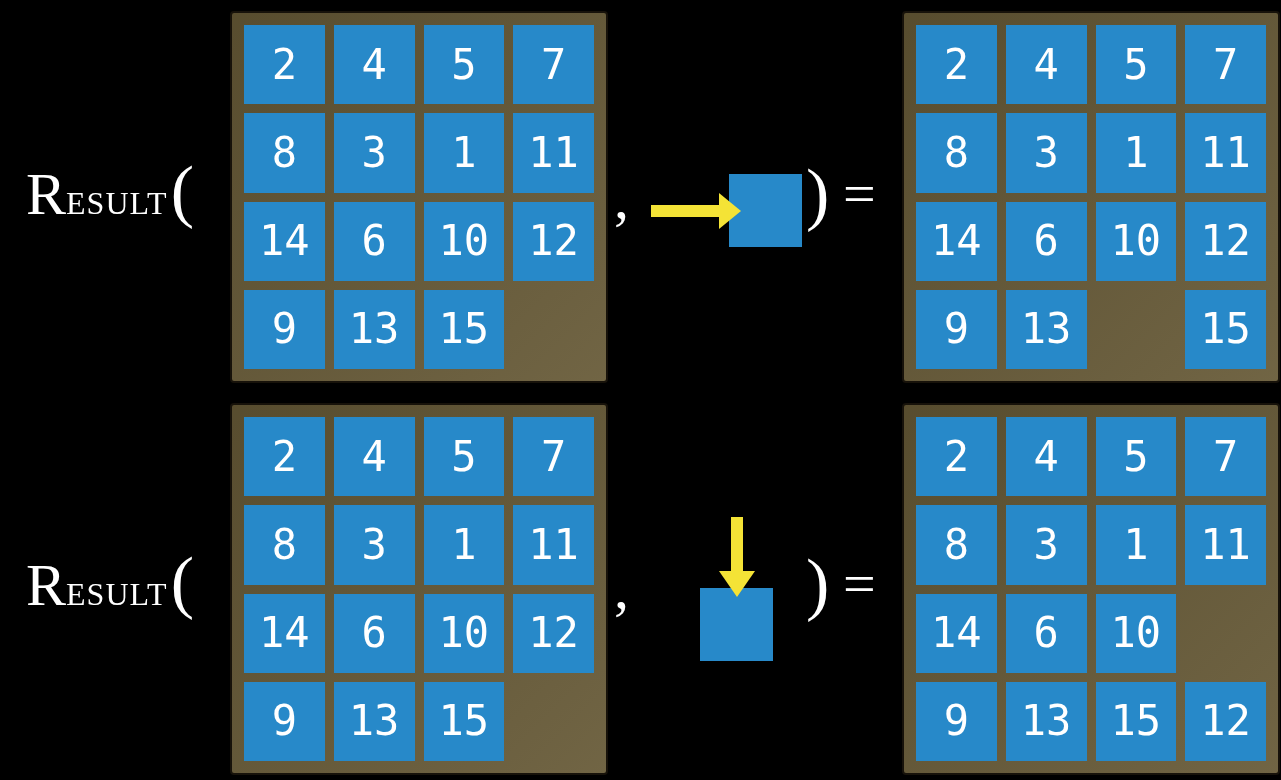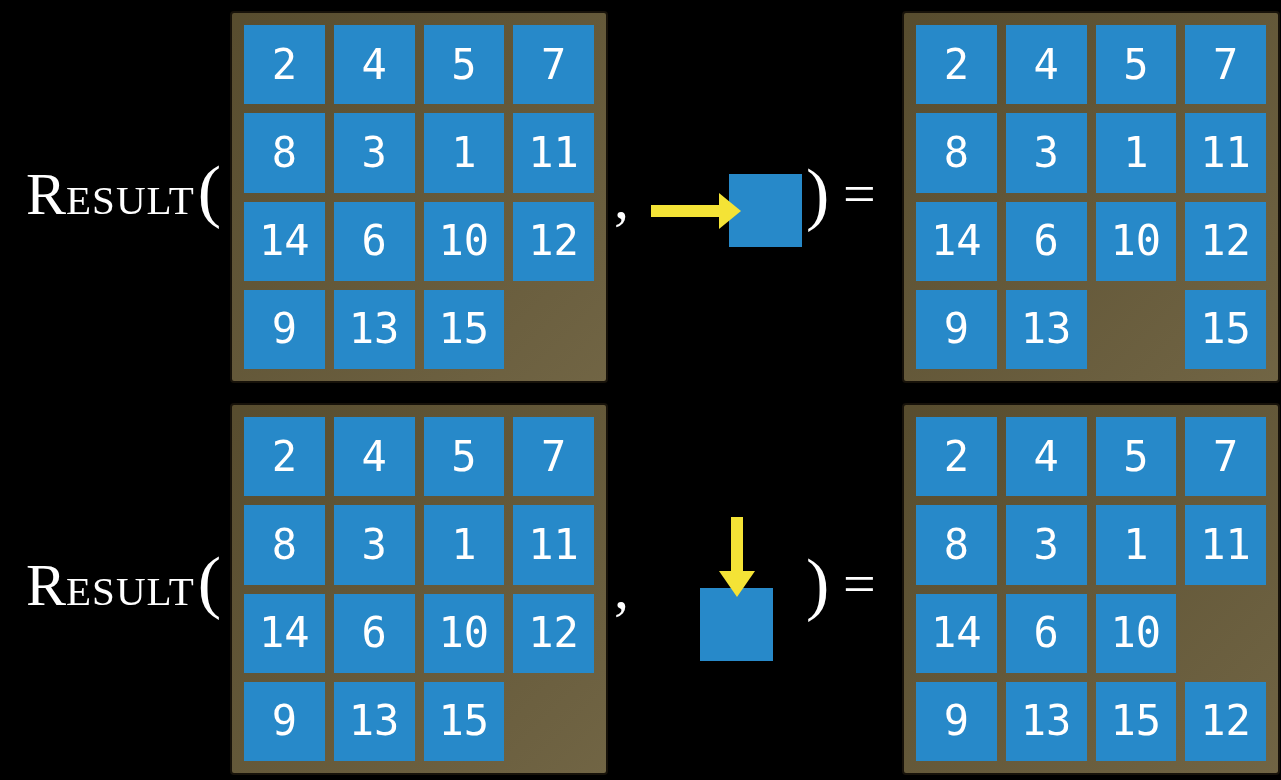--- a/index.html
+++ b/index.html
@@ -23,21 +23,21 @@
   }
   
   .call {
     position: absolute;
     display: flex;
     align-items: baseline;
     color: var(--text);
     white-space: nowrap;
   }
   .call .initial { font-size: 60px; line-height: 1; }
-  .call .rest   { font-size: 41px; line-height: 1; letter-spacing: 1px; }
+  .call .rest   { font-size: 32px; line-height: 1; letter-spacing: 1px; }
   .call .paren  { font-size: 70px; line-height: 1; margin-left: 3px; font-weight: 400; }
   #call-r1 { left: 26px; top: 156px; }
   #call-r2 { left: 26px; top: 547px; }
 
   
   .puzzle {
     position: absolute;
     width: 378px;
     height: 372px;
     box-sizing: border-box;

